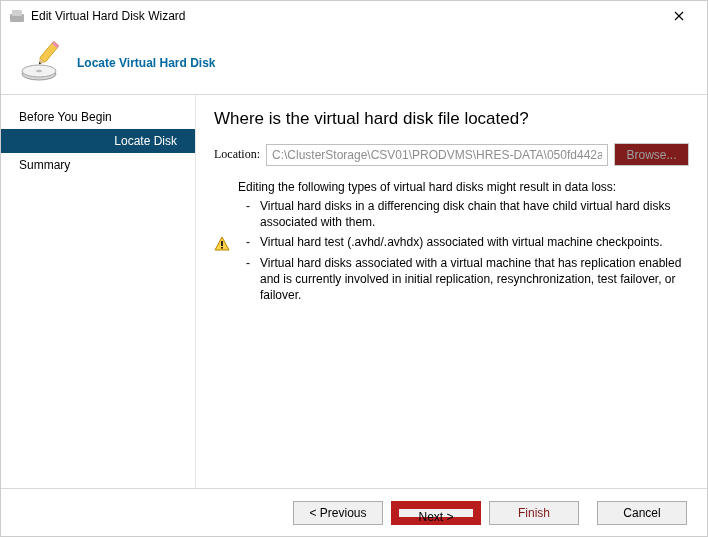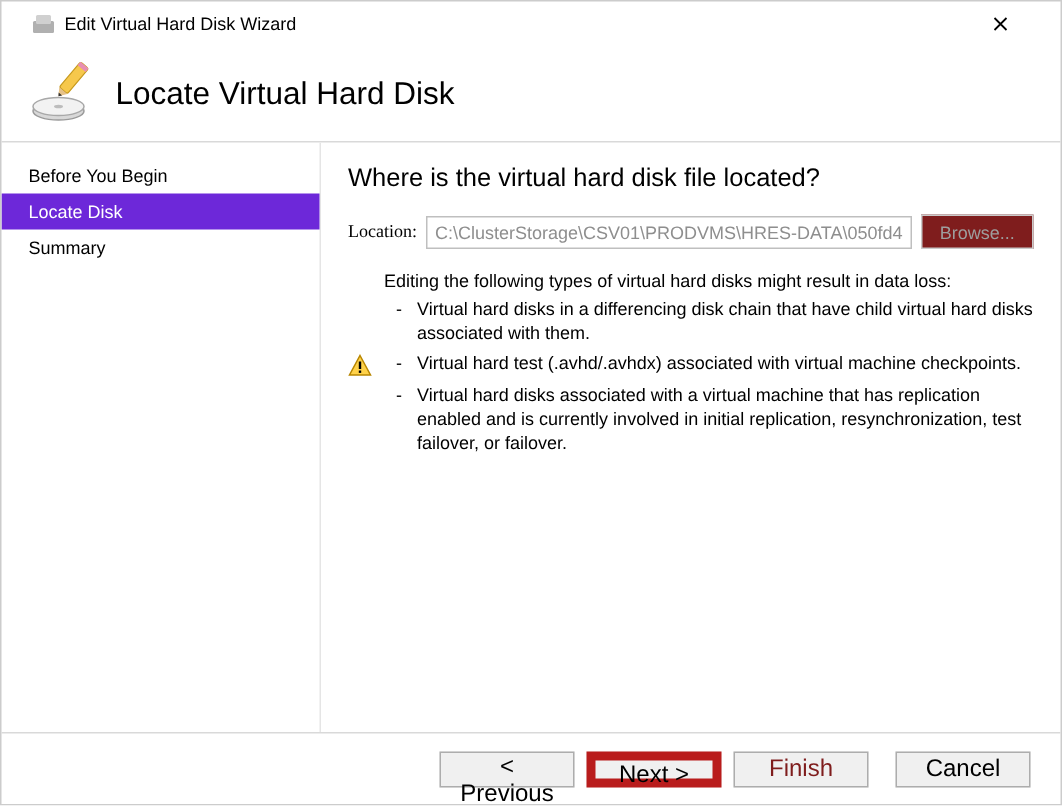--- a/index.html
+++ b/index.html
@@ -1,44 +1,44 @@
 <!DOCTYPE html>
 <html><head>
   <meta charset="utf-8">
   <style>
     * { box-sizing: border-box; }
     body { margin: 0; font-family: "Segoe UI", Tahoma, sans-serif; font-size: 12px; background: #fff; color: #000; }
     .window { width: 708px; height: 537px; background: #fff; display: flex; flex-direction: column; position: relative; border: 1px solid #ccc; }
-    .titlebar { height: 30px; display: flex; align-items: center; padding: 0 20px; }
+    .titlebar { height: 30px; display: flex; align-items: center; padding: 0 8px; }
     .titlebar-icon { width: 16px; height: 16px; margin-right: 6px; display: flex; align-items: center; justify-content: center; }
     .titlebar-text { flex: 1; font-size: 12px; }
     .close-btn { width: 40px; height: 28px; display: flex; align-items: center; justify-content: center; cursor: pointer; }
     .close-btn svg { width: 10px; height: 10px; }
     .header { height: 64px; border-bottom: 1px solid #d9d9d9; display: flex; align-items: center; padding: 0 18px; }
     .header-icon { width: 44px; height: 44px; margin-right: 14px; display: flex; align-items: center; justify-content: center; }
-    .header-title { font-size: 21px; font-weight: 400; color: #000000; }
+    .header-title { font-size: 12px; font-weight: 700; color: #0369a1; }
     .body { flex: 1; display: flex; overflow: hidden; }
-    .sidebar { width: 213px; border-right: 1px solid #e5e5e5; padding: 10px 0; }
+    .sidebar { width: 195px; border-right: 1px solid #e5e5e5; padding: 10px 0; }
     .sidebar-item { padding: 5px 18px; font-size: 12px; cursor: pointer; }
-    .sidebar-item.selected { background: #6d28d9; color: #fff; }
+    .sidebar-item.selected { background: #0c4a6e; color: #fff; text-align: right; }
     .content { flex: 1; padding: 14px 18px 0 18px; }
     .question { font-size: 17px; margin-bottom: 14px; }
     .location-row { display: flex; align-items: center; gap: 6px; margin-bottom: 14px; }
     .location-label { font-size: 12px; font-family: Liberation Serif, serif; }
     .location-input { flex: 1; height: 22px; padding: 2px 5px; font-size: 12px; color: #8e8e8e; border: 1px solid #bfbfbf; background: #fff; font-family: inherit; }
     .browse-btn { width: 75px; height: 23px; border: 1px solid #cacaca; background: #7f1d1d; color: #9e9e9e; font-size: 12px; font-family: inherit; cursor: default; }
     .warning-row { display: flex; align-items: center; gap: 8px; }
     .warning-icon { width: 16px; height: 16px; flex-shrink: 0; margin-top: 1px; }
     .warning-text { font-size: 12px; flex: 1; }
     .warning-list { margin: 4px 0 0 0; padding-left: 8px; list-style: none; }
     .warning-list li { position: relative; padding-left: 14px; margin-bottom: 4px; line-height: 1.35; }
     .warning-list li::before { content: "-"; position: absolute; left: 0; }
     .footer { height: 48px; border-top: 1px solid #d9d9d9; display: flex; align-items: center; justify-content: flex-end; padding: 0 20px; gap: 8px; }
-    .wiz-btn { width: 90px; height: 24px; border: 1px solid #adadad; background: #f0f0f0; font-size: 16px; font-family: inherit; cursor: pointer; }
-    .wiz-btn.primary { border: 6px solid #b91c1c; background: #f0f0f0; color: #000; }
+    .wiz-btn { width: 90px; height: 24px; border: 1px solid #adadad; background: #f0f0f0; font-size: 12px; font-family: inherit; cursor: pointer; }
+    .wiz-btn.primary { border: 8px solid #b91c1c; background: #f0f0f0; color: #000; }
     .wiz-btn.disabled { color: #7f1d1d; cursor: default; }
     .wiz-btn.last { margin-left: 10px; }
   </style>
 </head>
 <body>
 
 <div class="window">
 
   <div class="titlebar">
     <span class="titlebar-icon">

